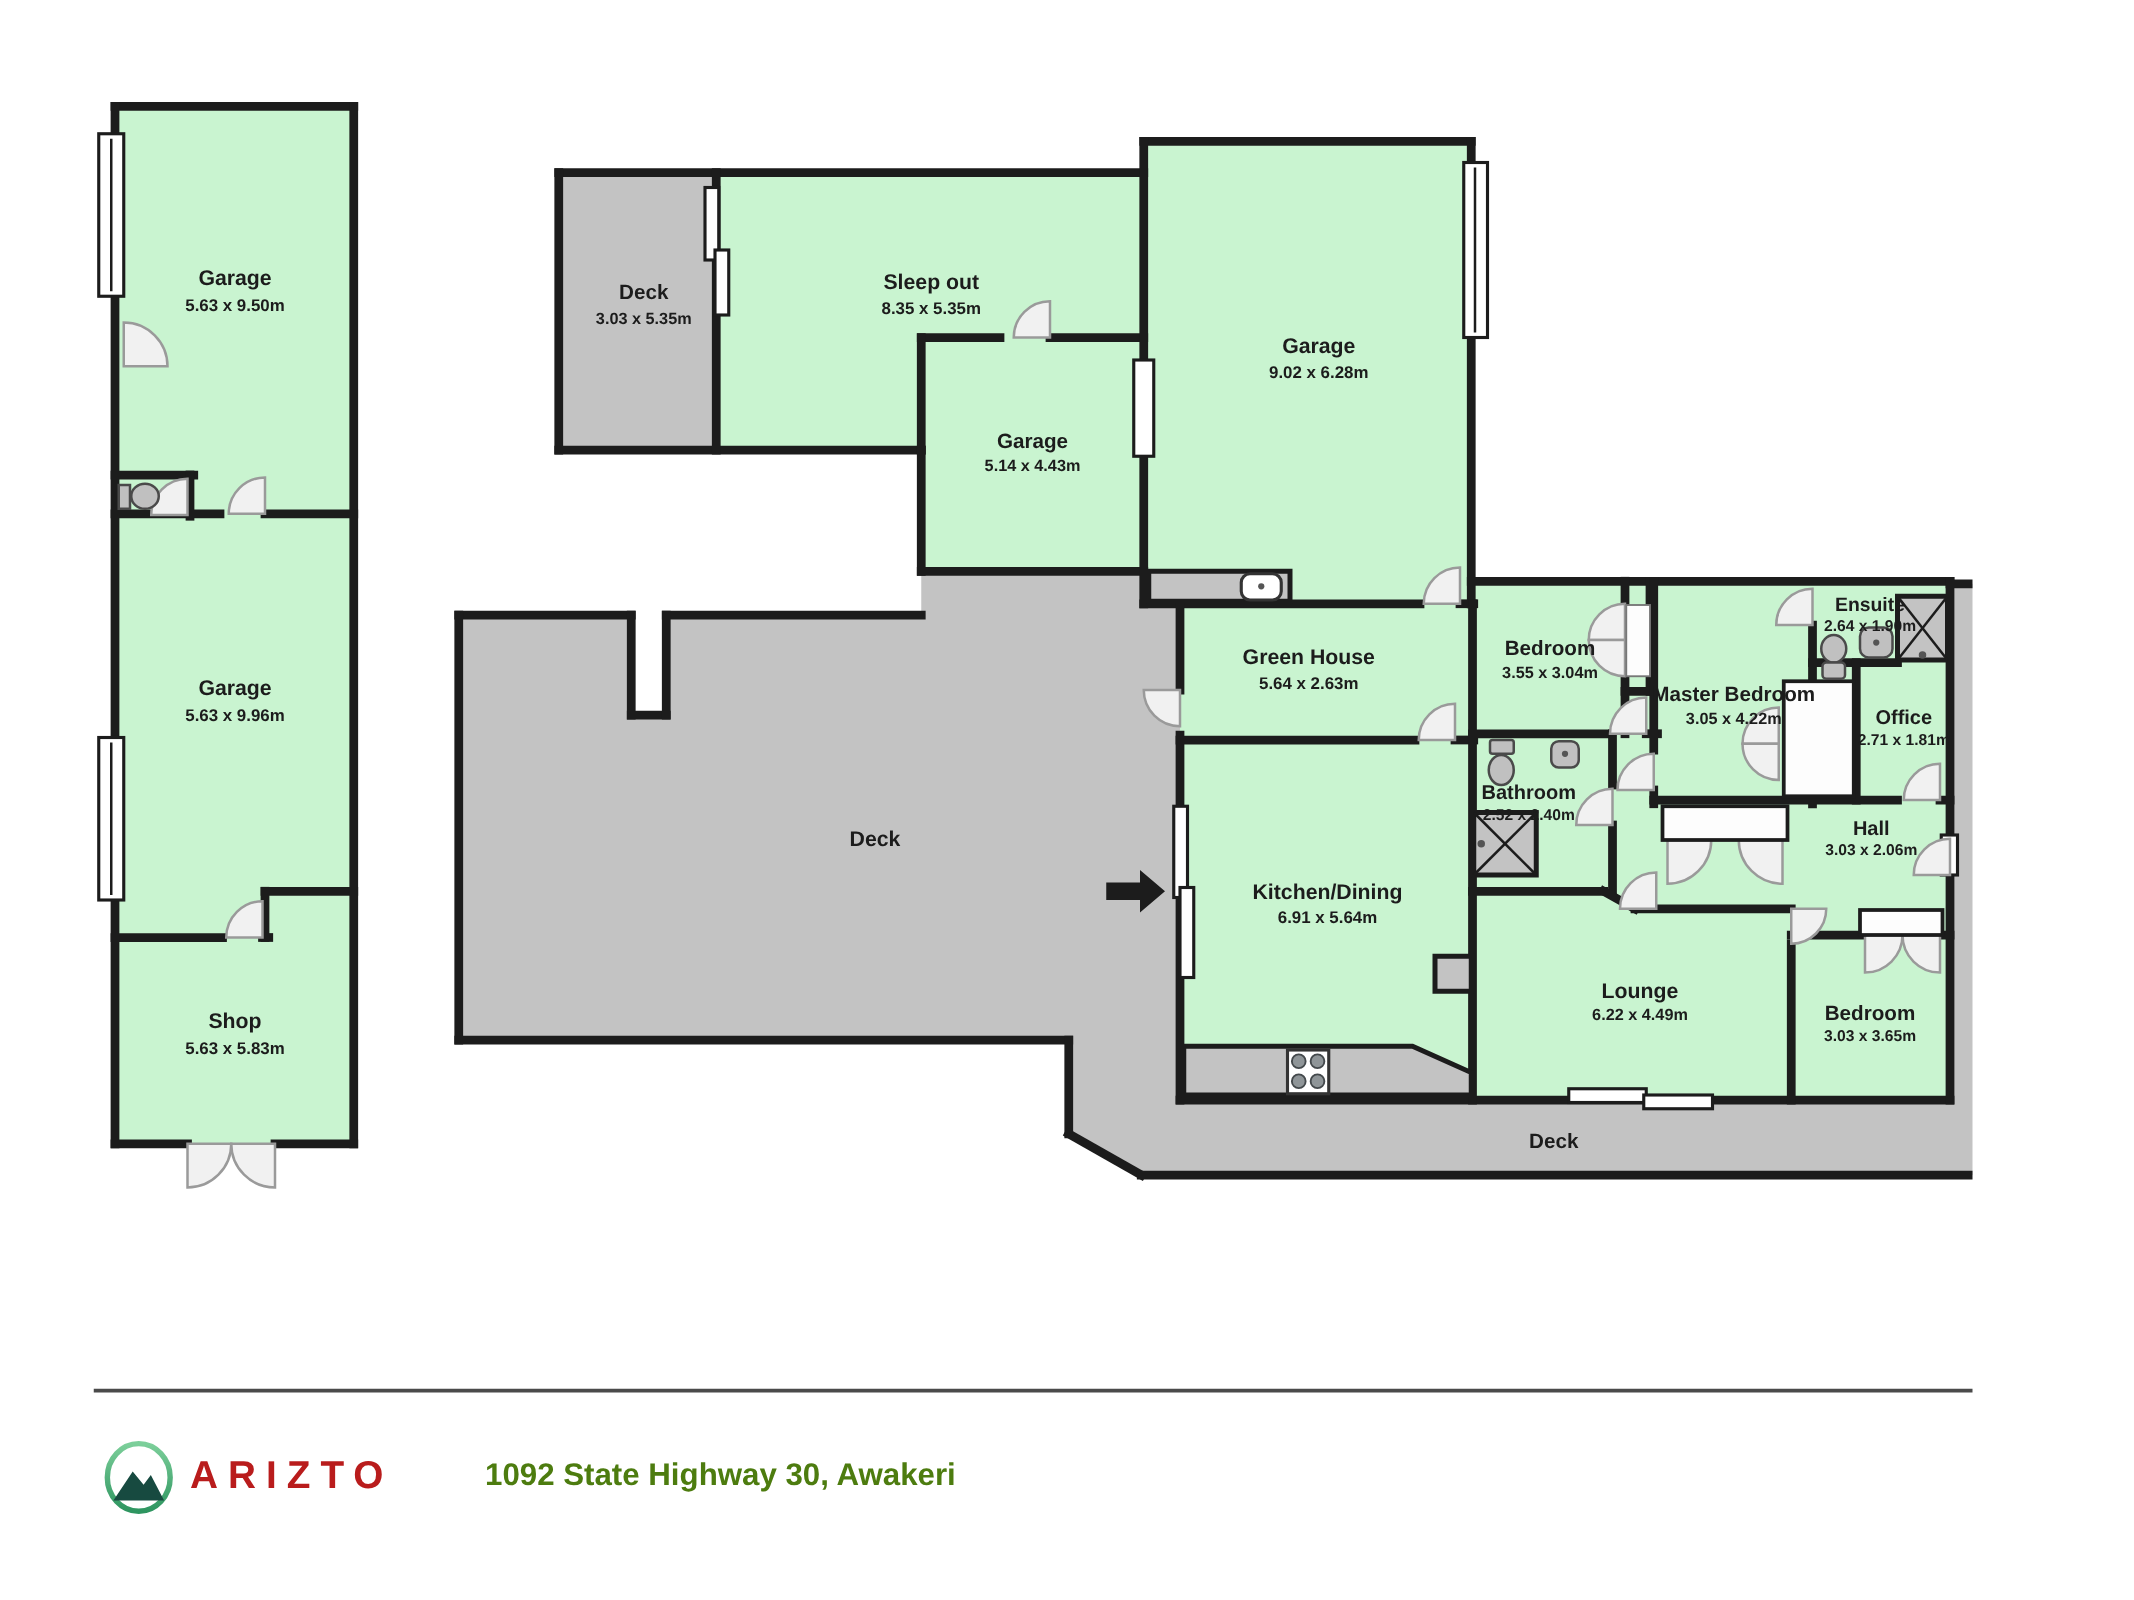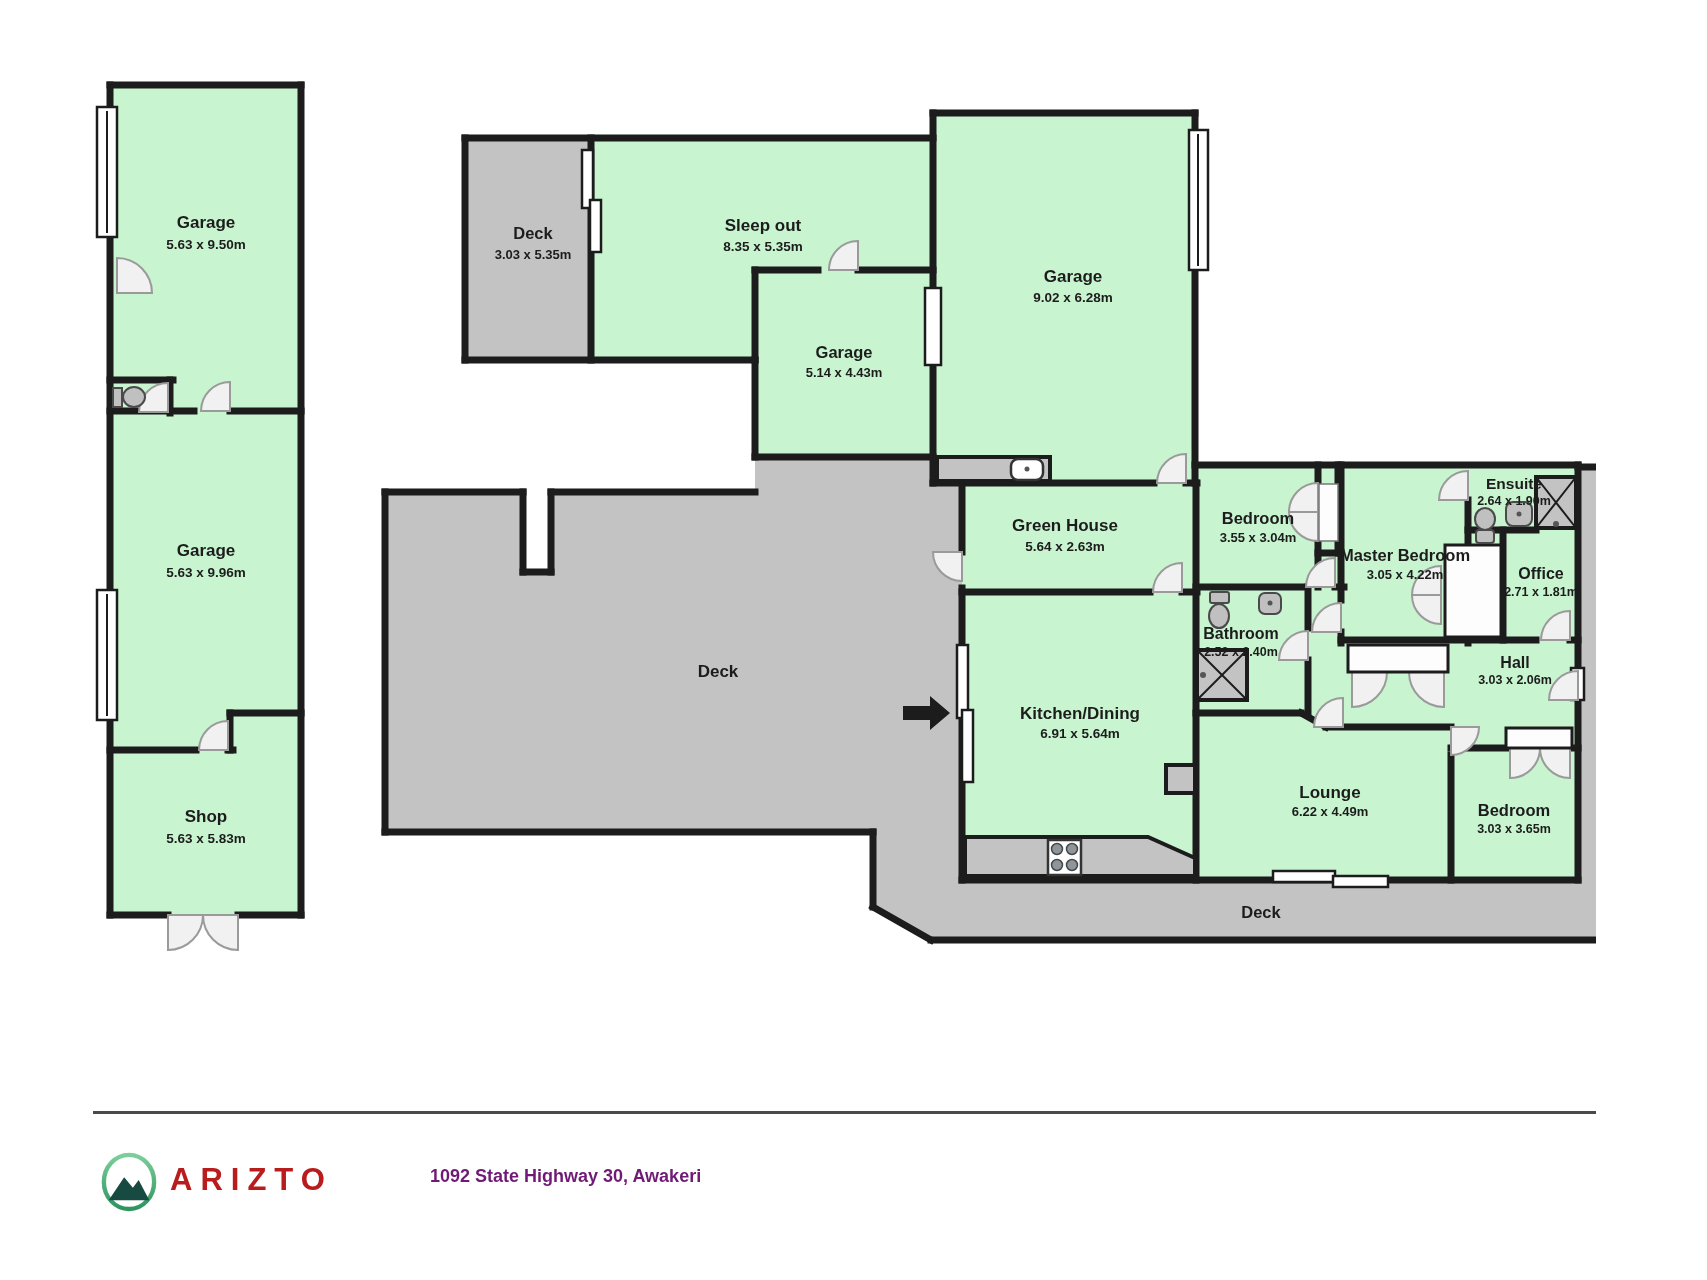--- a/index.html
+++ b/index.html
@@ -1,17 +1,17 @@
 <!DOCTYPE html>
 <html><head>
 <meta charset="utf-8">
 <style>
   html,body{margin:0;padding:0;background:#fff;}
   #page{position:relative;width:1578px;height:1280px;background:#ffffff;overflow:hidden;
-        font-family:"Liberation Sans",sans-serif;margin-left:18px;}
+        font-family:"Liberation Sans",sans-serif;}
   svg{position:absolute;left:0;top:0;}
   svg *{vector-effect:none;}
   .room{fill:#c9f4d0;stroke:none;}
   .deck{fill:#c3c3c3;stroke:none;}
   .wall{stroke:#1c1c1c;stroke-width:7;stroke-linecap:square;fill:none;}
   .win{fill:#ffffff;stroke:#1c1c1c;stroke-width:2.5;}
   .thin{stroke:#1c1c1c;stroke-width:2;fill:none;}
   .door{fill:#f1f1f1;stroke:#9a9a9a;stroke-width:2;}
   .fx{fill:#c0c0c0;stroke:#4a4a4a;stroke-width:2;}
   .fxw{fill:#ffffff;stroke:#333333;stroke-width:2.5;}
@@ -20,21 +20,21 @@
   .openw{fill:#fdfdfd;stroke:#777;stroke-width:1.5;}
   .dot{fill:#555;stroke:none;}
   .burner{fill:#8f9598;stroke:#44494c;stroke-width:1.5;}
   .arrowfill{fill:#1c1c1c;stroke:none;}
   .rname{font-family:"Liberation Sans",sans-serif;font-weight:700;fill:#1c1c1c;text-anchor:middle;}
   .rdims{font-family:"Liberation Sans",sans-serif;font-weight:600;fill:#1c1c1c;text-anchor:middle;}
   .footer-rule{position:absolute;left:75px;top:1111px;width:1557px;height:2.5px;background:#4a4a4a;}
   .logo{position:absolute;left:82px;top:1150px;width:58px;height:62px;}
   .brand{position:absolute;left:152px;top:1162px;font-size:31px;font-weight:700;
          letter-spacing:8px;color:#b91c1c;}
-  .address{position:absolute;left:412px;top:1166px;font-size:18px;font-weight:700;color:#701a75;}
+  .address{position:absolute;left:388px;top:1166px;font-size:25px;font-weight:700;color:#4d7c0f;}
   .disclaimer{position:absolute;left:874px;top:1152px;width:790px;font-size:13.5px;
               line-height:1.55;color:#222222;}
 </style>
 </head>
 <body>
 
 <div id="page">
   <svg id="plan-svg" width="1707" height="1280" viewBox="0 0 1707 1280">
       <g>
         <rect x="92" y="85" width="191" height="830" class="room"></rect>

